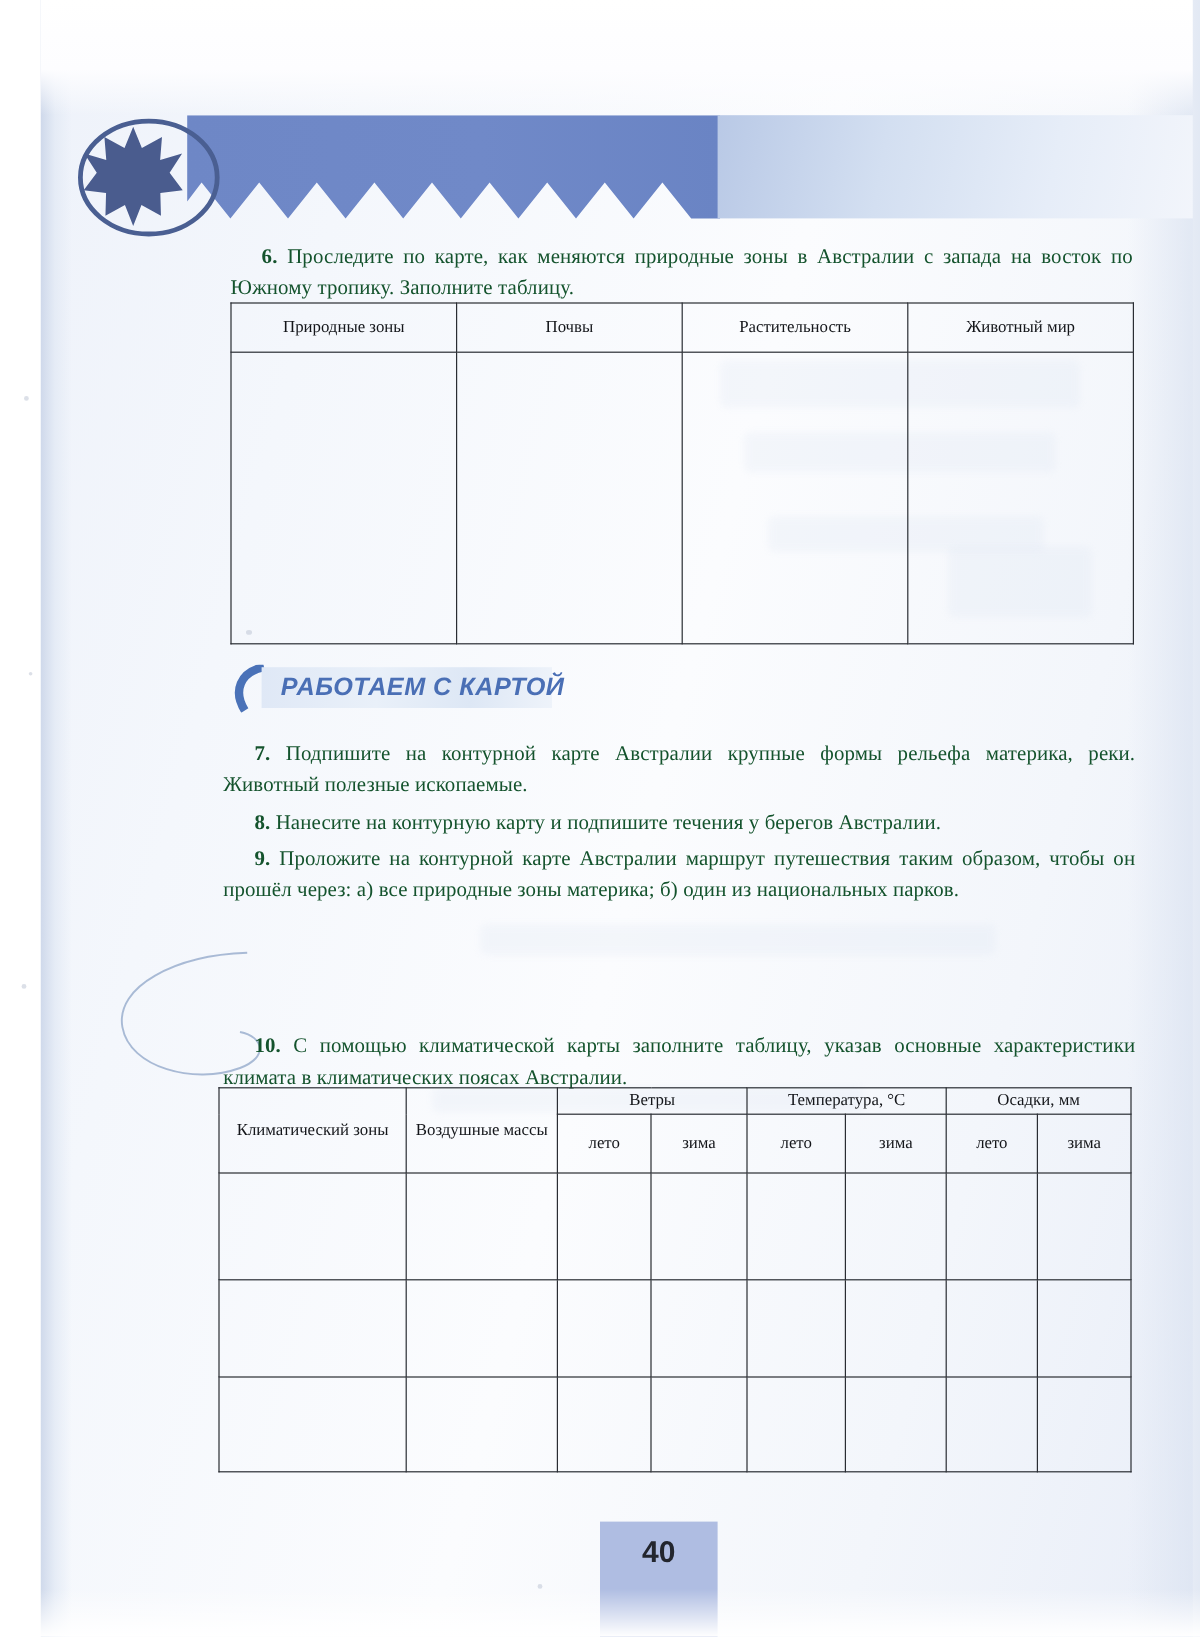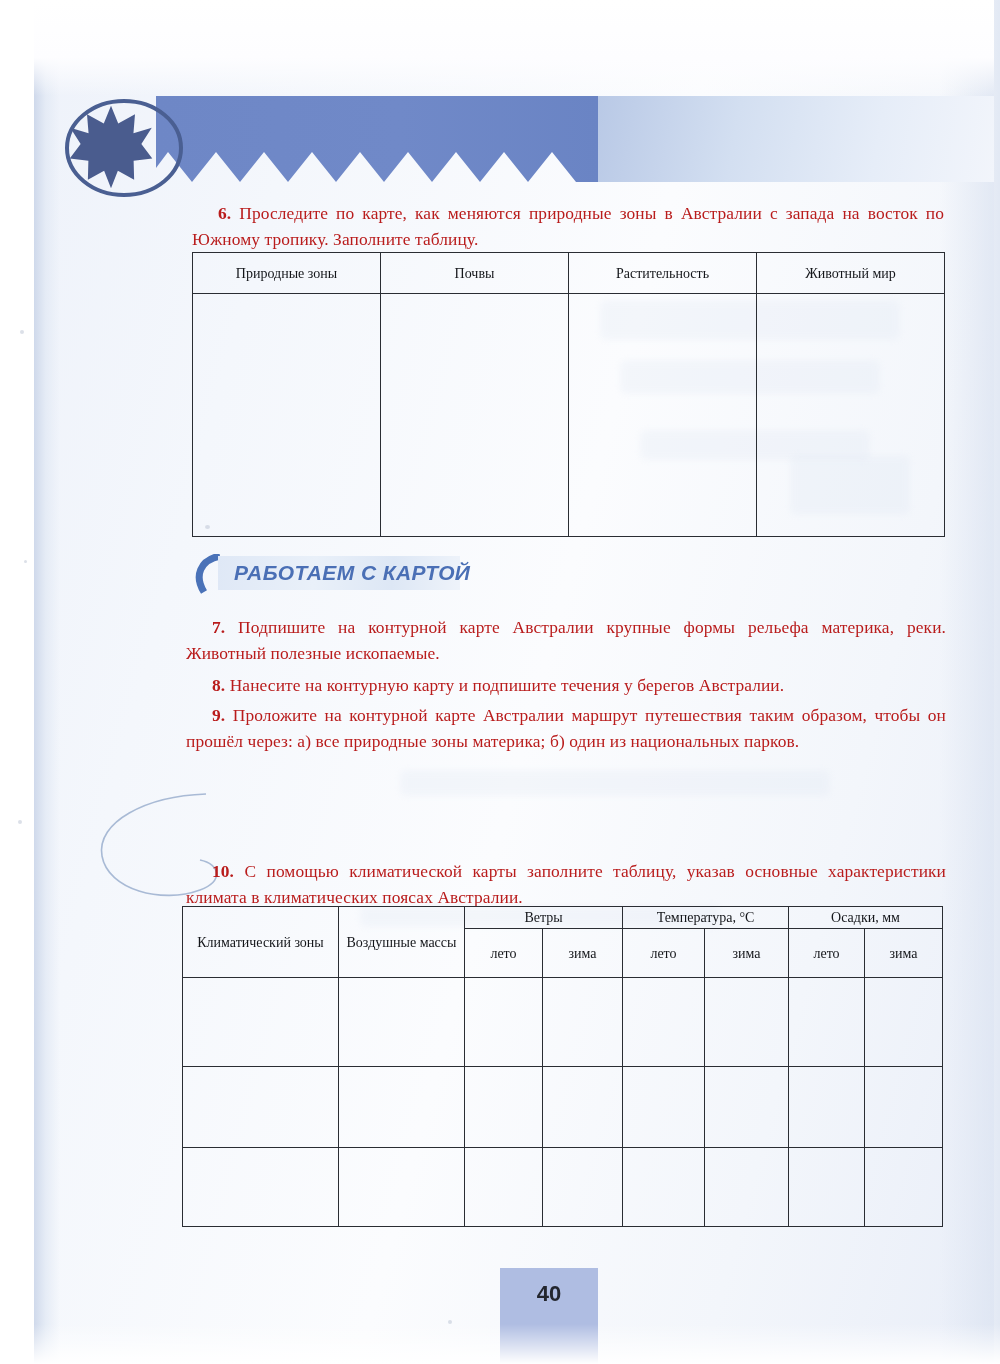--- a/index.html
+++ b/index.html
@@ -98,21 +98,21 @@
     top: 104px;
     width: 86px;
     height: 86px;
   }
 
   
   .task {
     position: absolute;
     font-size: 17.4px;
     line-height: 26px;
-    color: #b91c1c;
+    color: #14532d;
     text-align: justify;
     text-justify: inter-word;
     letter-spacing: .1px;
   }
   .task b { font-weight: 700; }
   .task .indent { display: inline-block; width: 26px; }
 
   
   .rubric {
     position: absolute;
@@ -180,21 +180,21 @@
   .folio-num {
     position: absolute;
     left: 500px;
     top: 1268px;
     width: 98px;
     height: 52px;
     line-height: 52px;
     text-align: center;
     font-family: "Liberation Sans", "DejaVu Sans", sans-serif;
     font-weight: 700;
-    font-size: 22px;
+    font-size: 25px;
     color: #23262e;
   }
 
   
   .artifact {
     position: absolute;
     pointer-events: none;
   }
   .speck {
     position: absolute;

